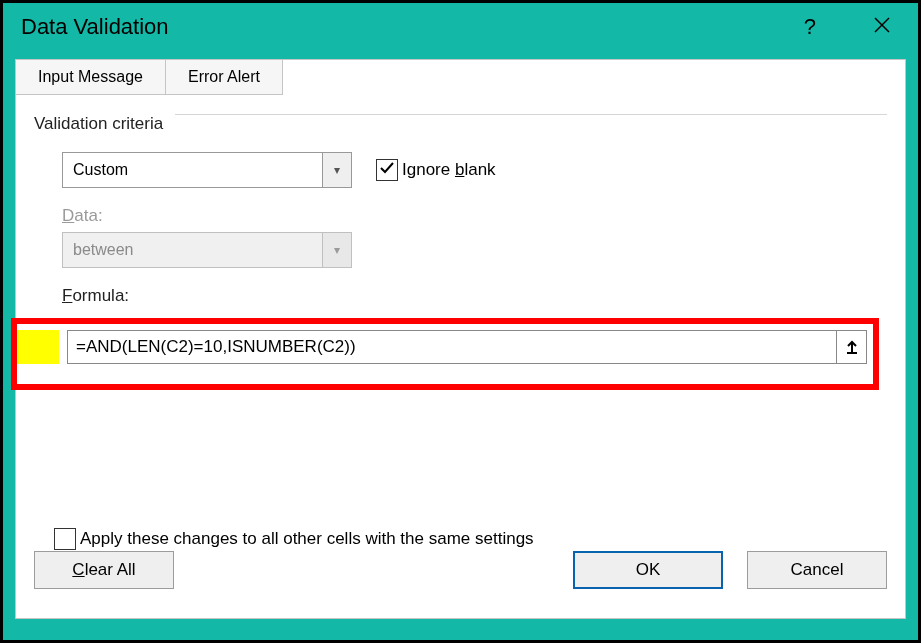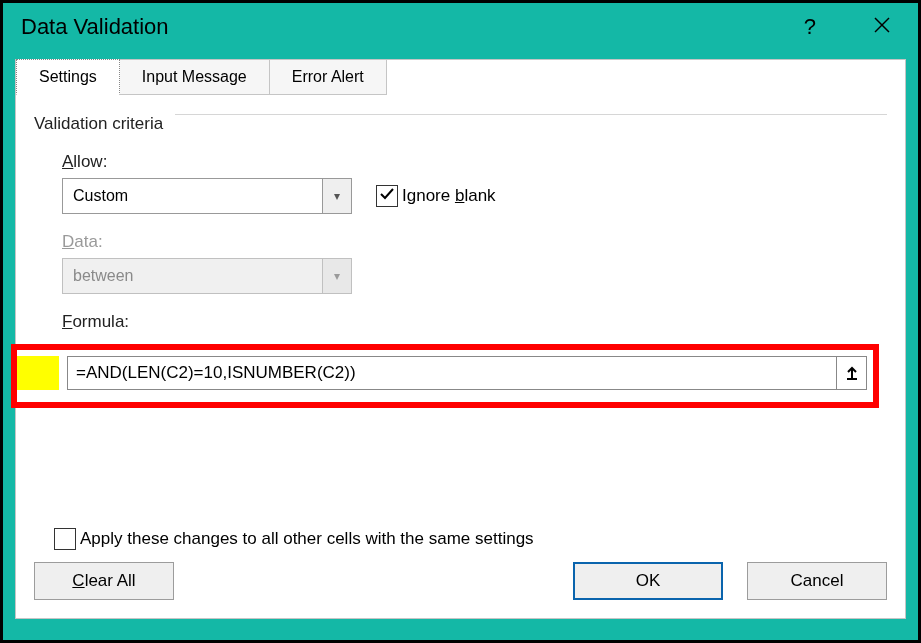--- a/index.html
+++ b/index.html
@@ -161,21 +161,21 @@
     .check-mark svg { width: 16px; height: 16px; }
     .formula-section {
       margin-top: 18px;
       padding-left: 28px;
     }
     .highlight-wrap-outer {
       position: absolute;
       left: -5px;
       right: 26px;
       border: 6px solid #ff0000;
-      padding: 6px 6px 12px 0;
+      padding: 6px 6px 20px 0;
       display: flex;
       align-items: stretch;
       margin-top: 6px;
     }
     .yellow-strip {
       background: #ffff00;
       width: 42px;
       margin-right: 8px;
     }
     .formula-input-wrap {
@@ -202,21 +202,21 @@
       cursor: pointer;
     }
     .ref-btn svg { width: 14px; height: 14px; }
     .apply-checkbox {
       position: absolute;
       bottom: 68px;
       left: 38px;
     }
     .button-row {
       position: absolute;
-      bottom: 18px;
+      bottom: 29px;
       left: 18px;
       right: 18px;
       display: flex;
       justify-content: space-between;
       align-items: center;
       text-align: center;
     }
     .button-row .right { display: flex; gap: 24px; }
     .btn {
       min-width: 140px;
@@ -247,35 +247,31 @@
         <svg viewBox="0 0 20 20">
             <line x1="3" y1="3" x2="17" y2="17" stroke="#000" stroke-width="1.5"></line>
             <line x1="17" y1="3" x2="3" y2="17" stroke="#000" stroke-width="1.5"></line>
           </svg>
       </span>
     </div>
   </div>
 
   <div class="dialog-body">
     <div class="tabs">
-      <div class="tab active">Settings</div>
       <div class="tab">Input Message</div>
       <div class="tab">Error Alert</div>
     </div>
 
     <div class="content">
       <div class="fieldset-line">
         <span class="fieldset-label">Validation criteria</span>
         <div class="rule"></div>
       </div>
 
       <div class="indent">
-        <div class="label">
-          <span class="underline">A</span><span>llow:</span>
-        </div>
         <div class="row-flex">
           <div class="select-wrap">
             <div class="select-input">Custom</div>
             <div class="select-btn">
                 <span class="chev">▾</span>
               </div>
           </div>
           <div class="checkbox">
             <div class="box">
               <span class="check-mark">

